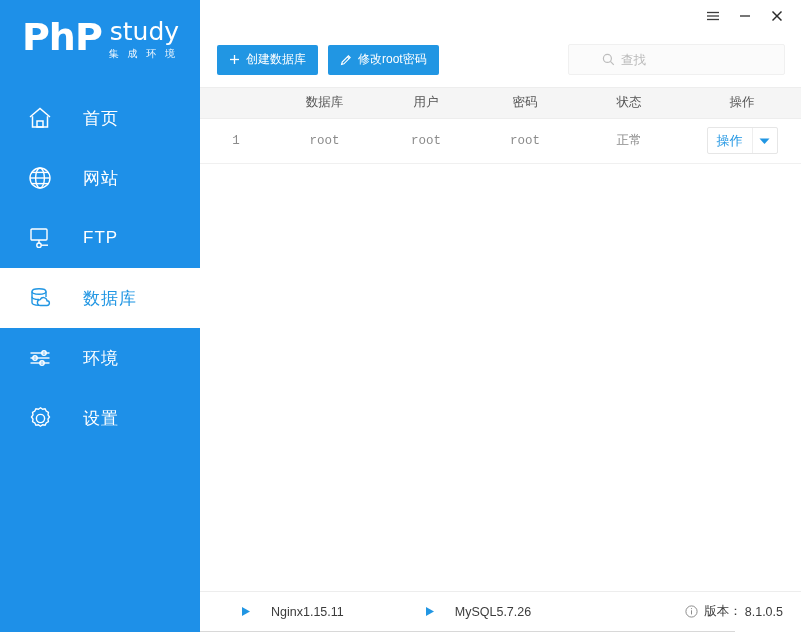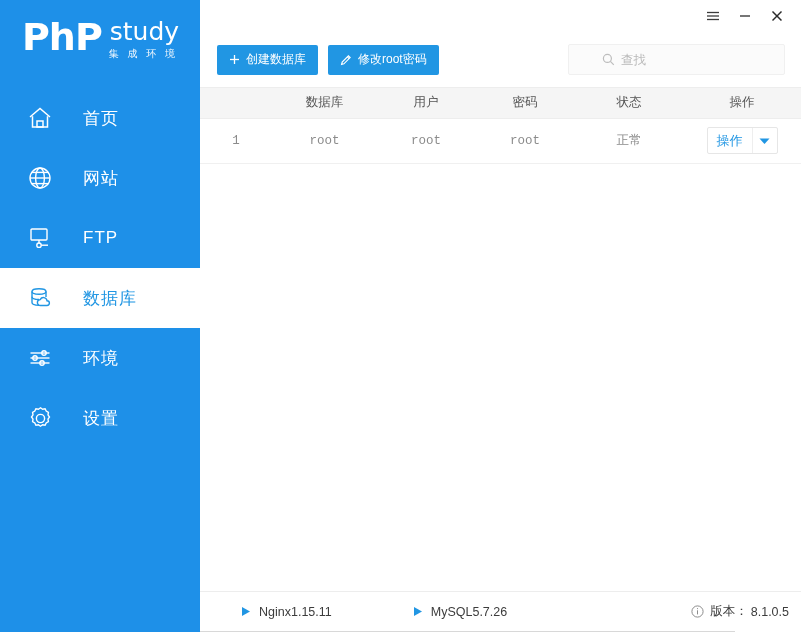--- a/index.html
+++ b/index.html
@@ -238,26 +238,27 @@
     background: #ffffff;
     position: relative;
   }
   .svc {
     display: flex;
     align-items: center;
     font-size: 12.5px;
     color: #3c3c3c;
     cursor: pointer;
     font-family: "Liberation Sans", sans-serif;
+    gap: 12px;
   }
   .svc + .svc { margin-left: 80px; }
   .svc .play { margin-right: 8px; display: flex; align-items: center; }
   .version {
     position: absolute;
-    right: 12px;
+    right: 18px;
     display: flex;
     align-items: center;
     font-size: 12.5px;
     color: #3c3c3c;
     justify-content: space-between;
   }
   .version .iico { margin-right: 6px; display: flex; align-items: center; }
 </style>
 </head>
 <body>

